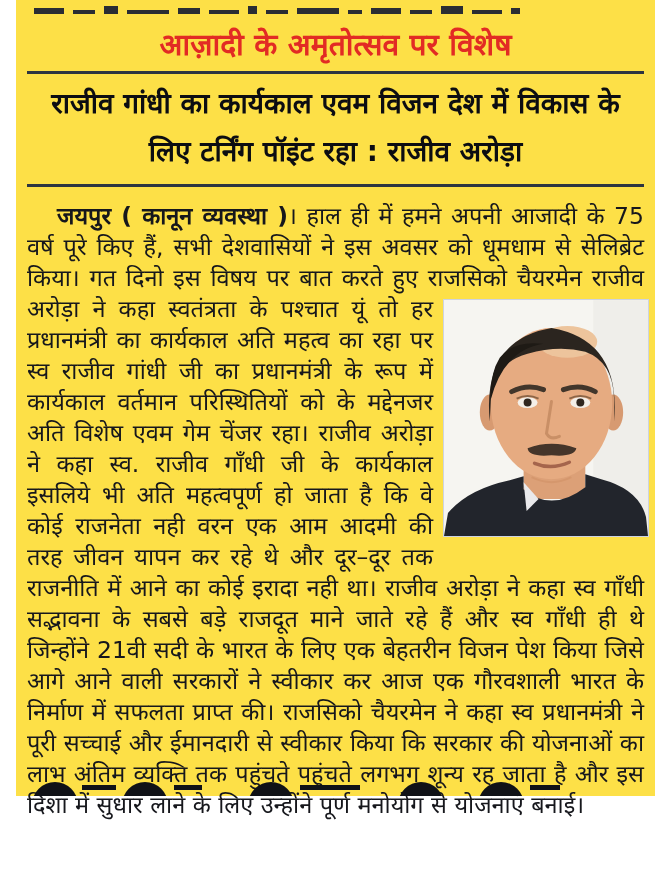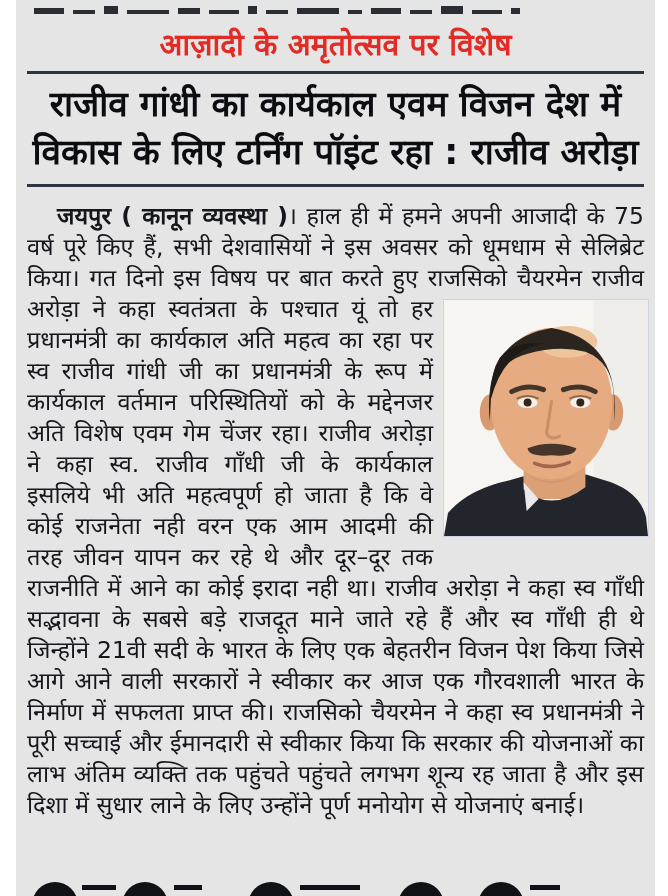--- a/index.html
+++ b/index.html
@@ -1,40 +1,40 @@
 <!DOCTYPE html>
 <html lang="hi"><head>
 <meta charset="utf-8">
 <style>
   html,body{margin:0;padding:0;}
   body{
     width:668px;height:896px;overflow:hidden;background:#ffffff;
     font-family:"DejaVu Sans",sans-serif;
   }
   .clip{
-    position:relative;margin:0 13px 0 16px;height:896px;background:#e5e5e5;
+    position:relative;margin:0 13px 0 16px;height:796px;background:#fde047;
     box-sizing:border-box;
   }
   
   .top-strip{
     height:14px;overflow:hidden;display:flex;align-items:flex-end;
     padding:0 18px 2px 18px;gap:9px;
   }
   .frag{background:#2a2d33;display:inline-block;}
   .frag.h1{height:4px}.frag.h2{height:6px}.frag.h3{height:8px}
   .frag.w1{width:14px}.frag.w2{width:22px}.frag.w3{width:30px}.frag.w4{width:42px}.frag.w5{width:9px}
   
   .kicker{
     margin-top:11px;text-align:center;font-weight:bold;font-size:30px;
     line-height:36px;letter-spacing:0;
   }
   .rule{height:0;border-top:3px solid #2d3540;margin:8px 11px 0 11px;}
   
   .headline{
-    margin:6px 10px 0 10px;text-align:center;font-weight:bold;font-size:35px;
+    margin:6px 10px 0 10px;text-align:center;font-weight:bold;font-size:28px;
     line-height:48px;color:#0c0d12;
   }
   
   .body-text{
     margin:14px 0 17px 0;padding:0 11px;font-size:23.5px;line-height:31px;
     color:#16171c;text-align:justify;text-indent:30px;
   }
   .body-text .lead{font-weight:bold;}
   .photo{
     float:right;width:206px;height:238px;margin:5px -5px 6px 10px;

